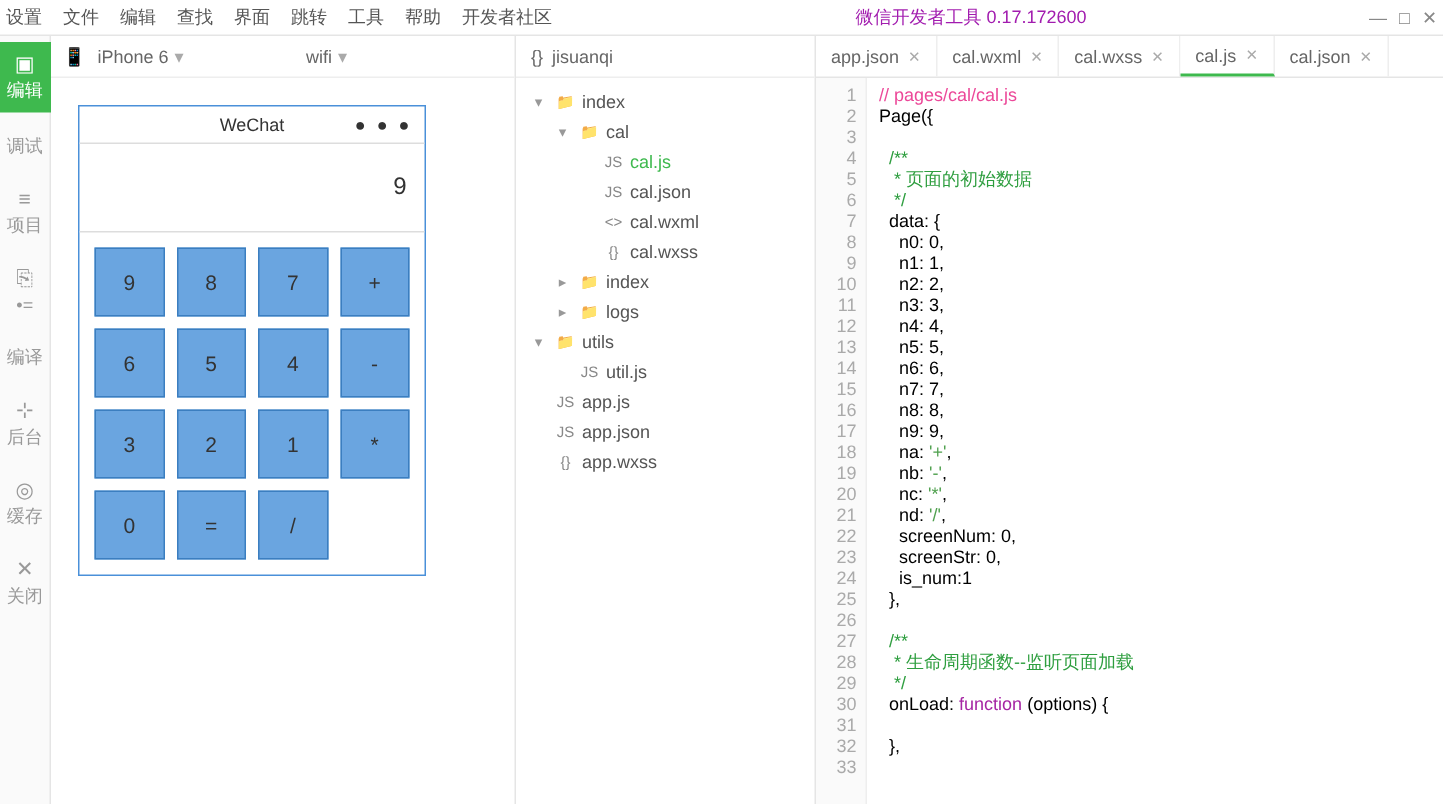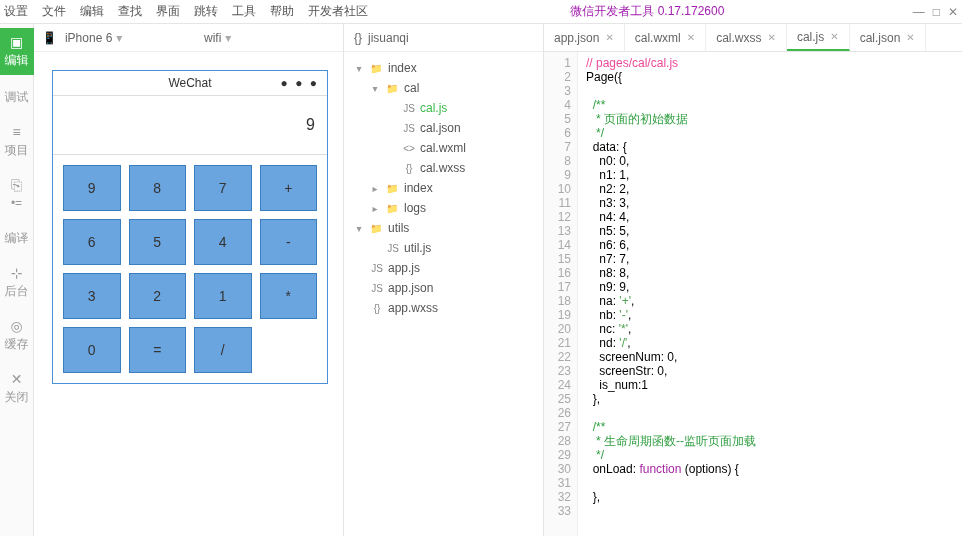--- a/index.html
+++ b/index.html
@@ -10,21 +10,21 @@
 .body{flex:1;display:flex;overflow:hidden}
 .sidebar{width:34px;background:#fafafa;border-right:1px solid #e5e5e5;display:flex;flex-direction:column;align-items:center;padding-top:4px;gap:6px}
 .sbitem{width:34px;display:flex;flex-direction:column;align-items:center;padding:6px 0;color:#999;font-size:10px;cursor:pointer}
 .sbitem.active{background:#3eb94e;color:#fff}
 .sbicon{font-size:14px;margin-bottom:2px}
 .simpanel{width:310px;display:flex;flex-direction:column;border-right:1px solid #e5e5e5}
 .devbar{display:flex;align-items:center;height:28px;padding:0 8px;gap:8px;border-bottom:1px solid #eee;color:#666}
 .devsel{display:flex;align-items:center;gap:4px;flex:1}
 .devsel .arrow{color:#aaa}
 .simarea{flex:1;padding:18px;overflow:hidden}
-.phone{width:276px;border:1px solid #4a90d9;background:#fff}
+.phone{width:232px;border:1px solid #4a90d9;background:#fff}
 .phhead{display:flex;align-items:center;justify-content:center;height:24px;position:relative;color:#333}
 .phdots{position:absolute;right:8px;letter-spacing:2px}
 .display{height:60px;border-top:1px solid #ddd;border-bottom:1px solid #ddd;display:flex;align-items:center;justify-content:flex-end;padding:0 12px;font-size:16px;color:#333}
 .keys{display:grid;grid-template-columns:repeat(4,1fr);gap:8px;padding:10px}
 .key{height:46px;background:#6aa5e0;border:1px solid #3b7ec0;display:flex;align-items:center;justify-content:center;color:#333;font-size:14px;cursor:pointer}
 .treepanel{width:200px;border-right:1px solid #e5e5e5;display:flex;flex-direction:column}
 .treetitle{height:28px;display:flex;align-items:center;padding:0 10px;color:#666;border-bottom:1px solid #eee;gap:6px}
 .tree{flex:1;padding:6px 0;color:#555;overflow:auto}
 .tnode{display:flex;align-items:center;height:20px;padding-left:8px;gap:4px;cursor:pointer}
 .tnode.sel{color:#3eb94e}

